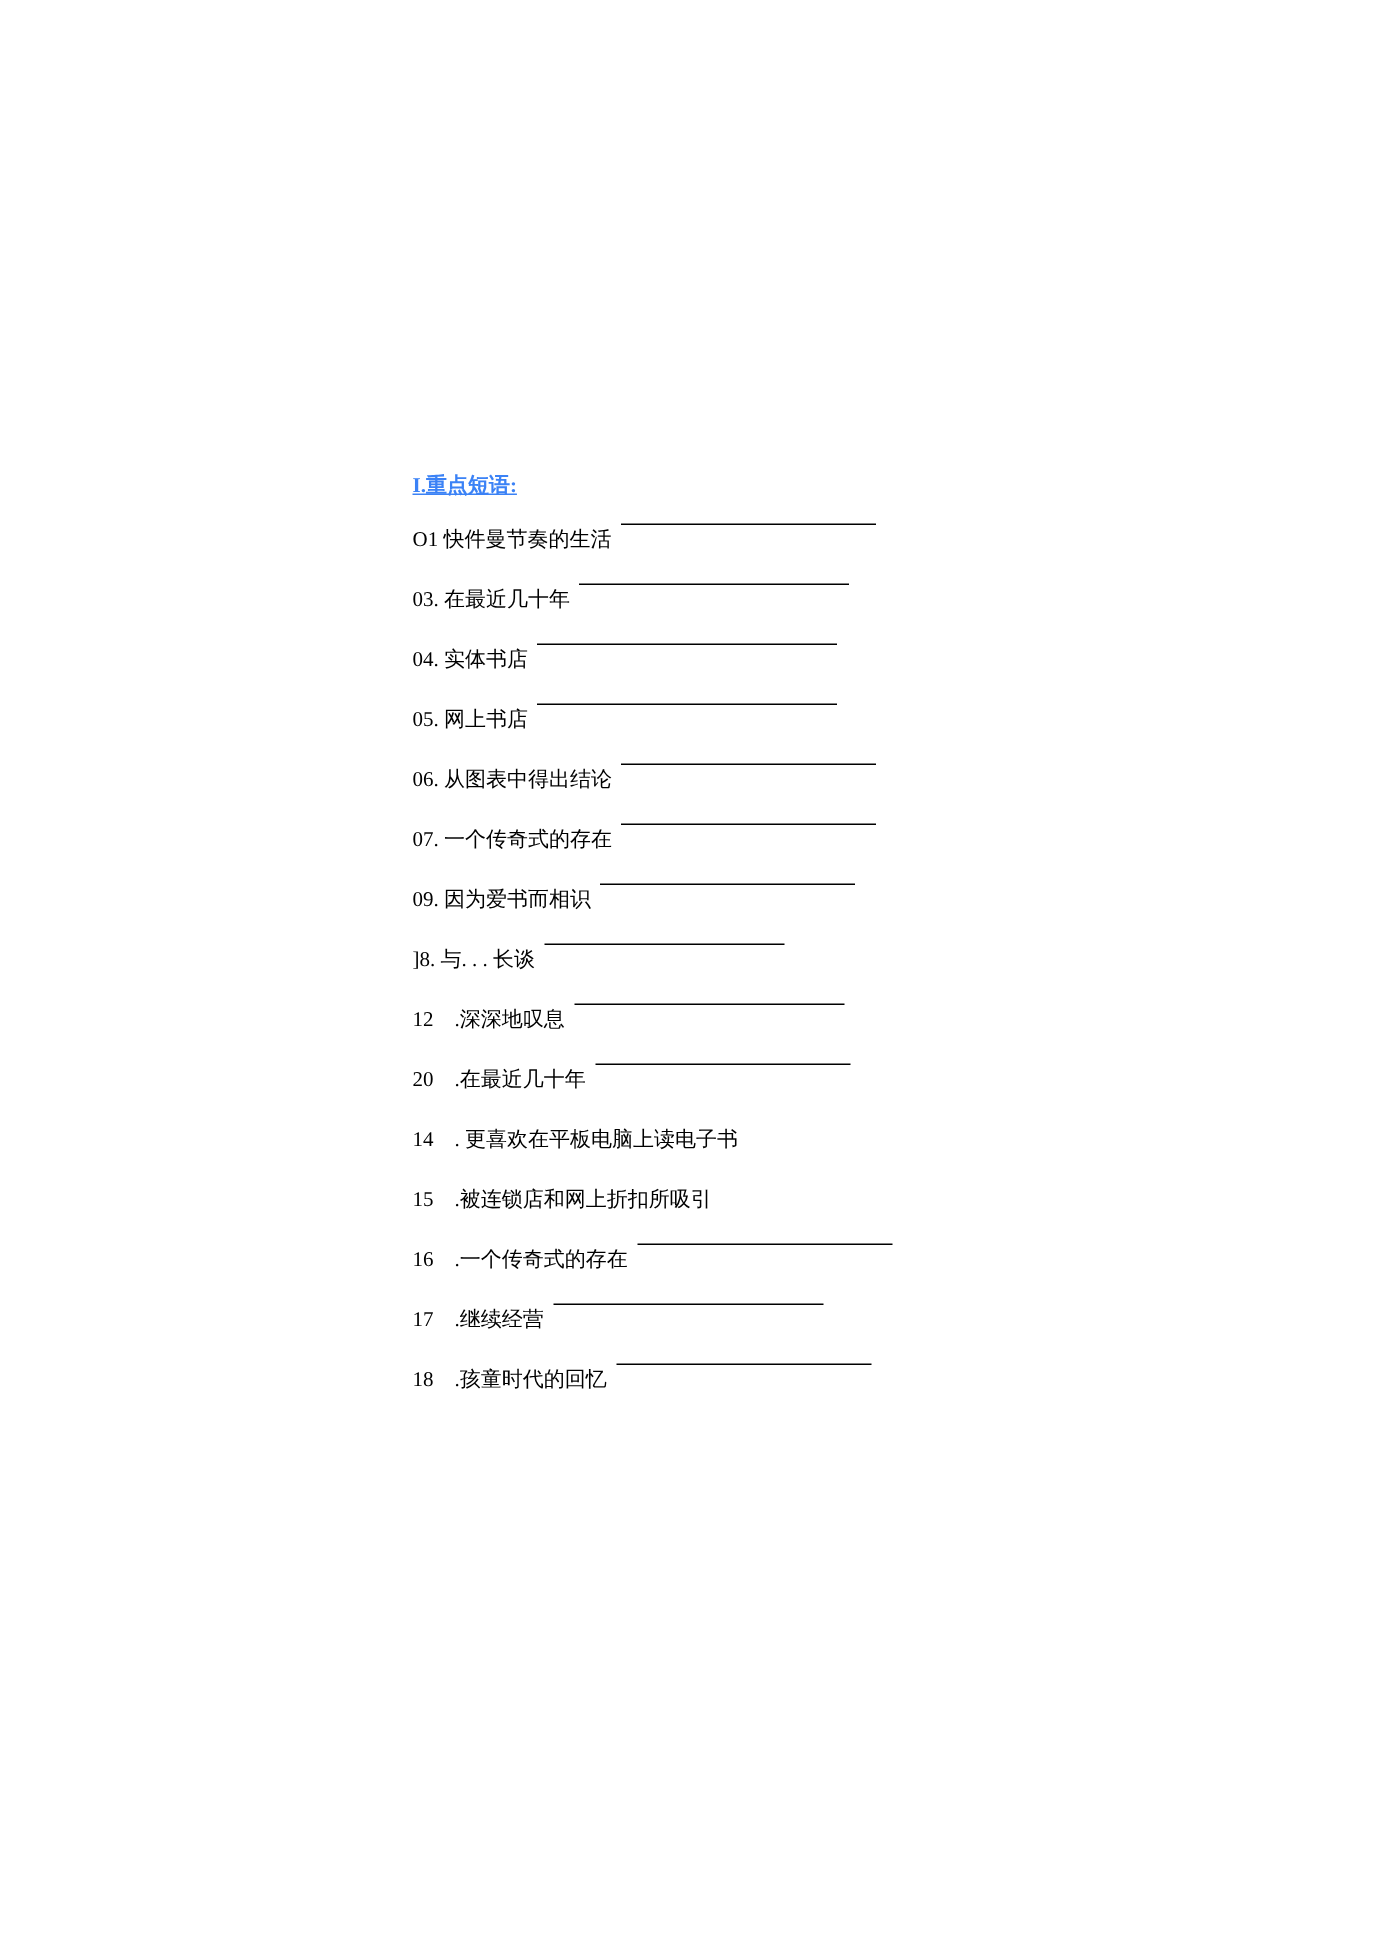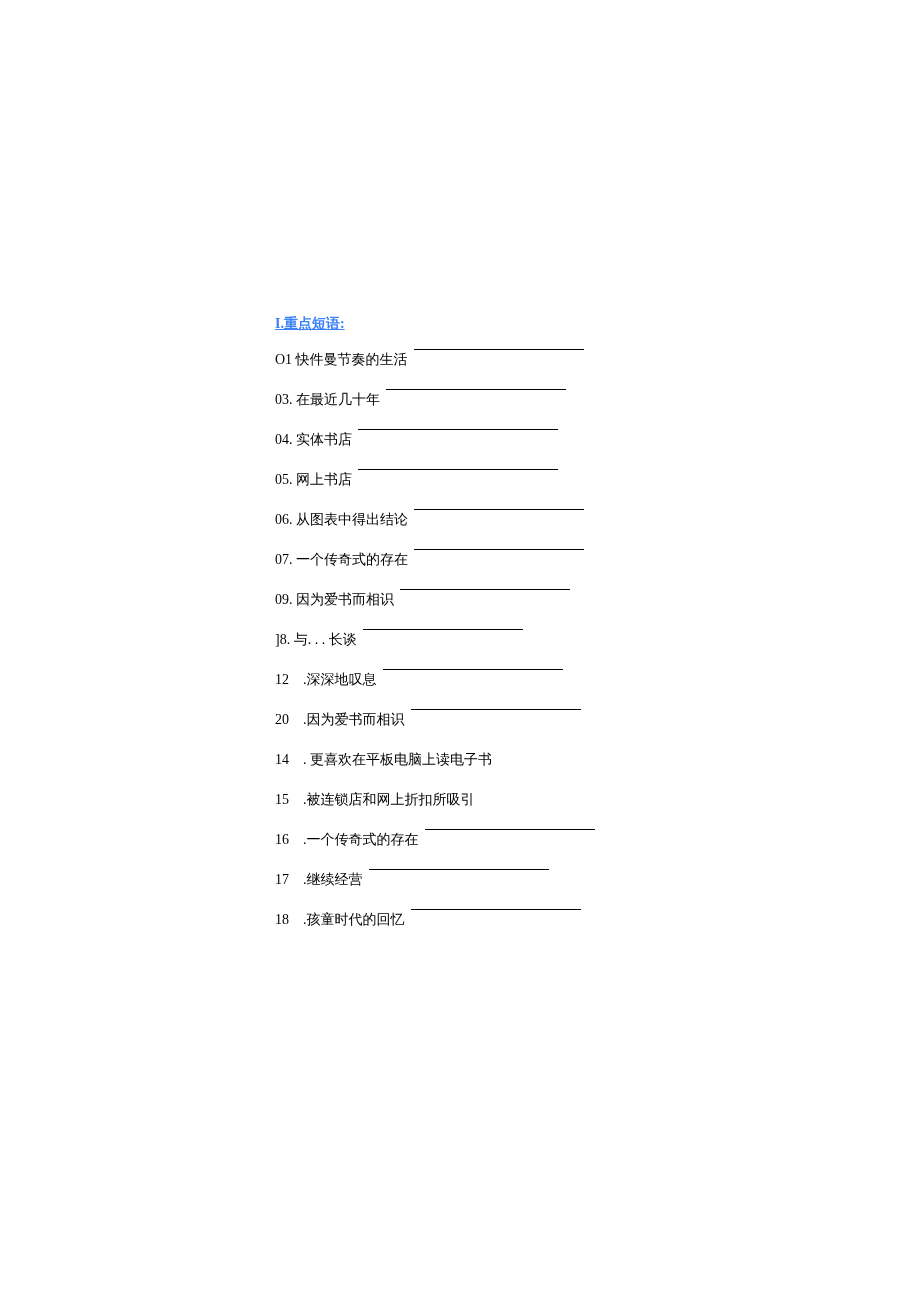--- a/index.html
+++ b/index.html
@@ -104,21 +104,21 @@
       </div>
       <div class="item">
         <span class="item-label">]8. 与. . . 长谈</span>
         <span class="underline u-sm"></span>
       </div>
       <div class="item">
         <span class="item-label"><span class="num-spaced">12</span><span>.深深地叹息</span></span>
         <span class="underline u-long"></span>
       </div>
       <div class="item">
-        <span class="item-label"><span class="num-spaced">20</span><span>.因为爱书而相识</span></span>
+        <span class="item-label"><span class="num-spaced">20</span><span>.在最近几十年</span></span>
         <span class="underline u-med"></span>
       </div>
       <div class="item">
         <span class="item-label"><span class="num-spaced">14</span><span>. 更喜欢在平板电脑上读电子书</span></span>
       </div>
       <div class="item">
         <span class="item-label"><span class="num-spaced">15</span><span>.被连锁店和网上折扣所吸引</span></span>
       </div>
       <div class="item">
         <span class="item-label"><span class="num-spaced">16</span><span>.一个传奇式的存在</span></span>

